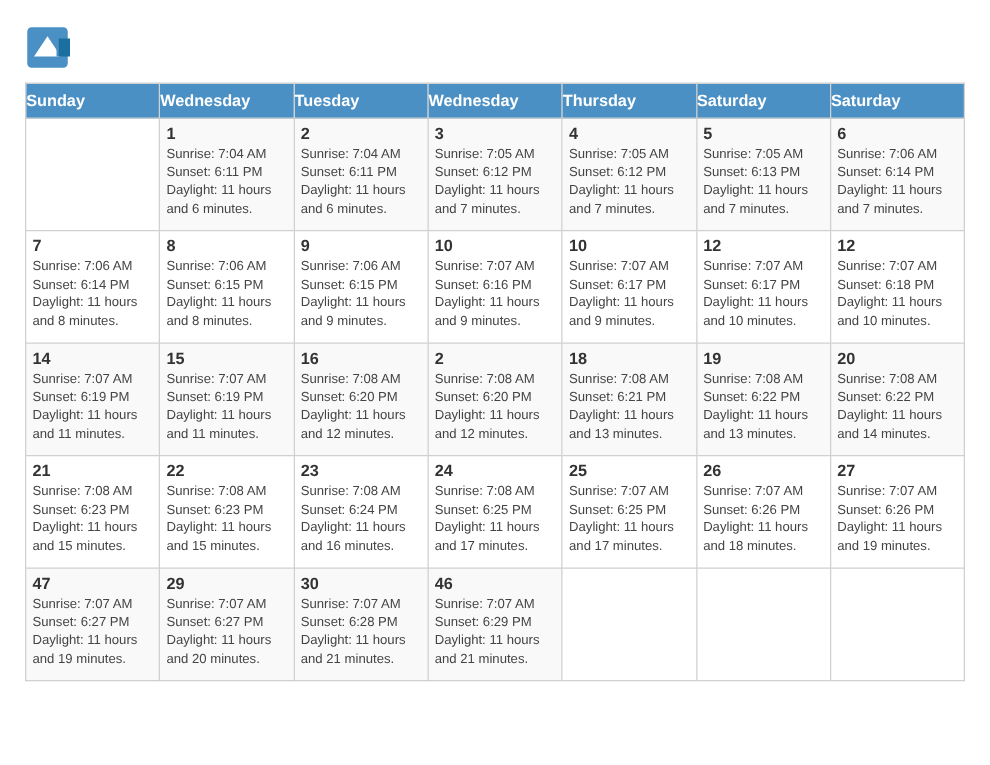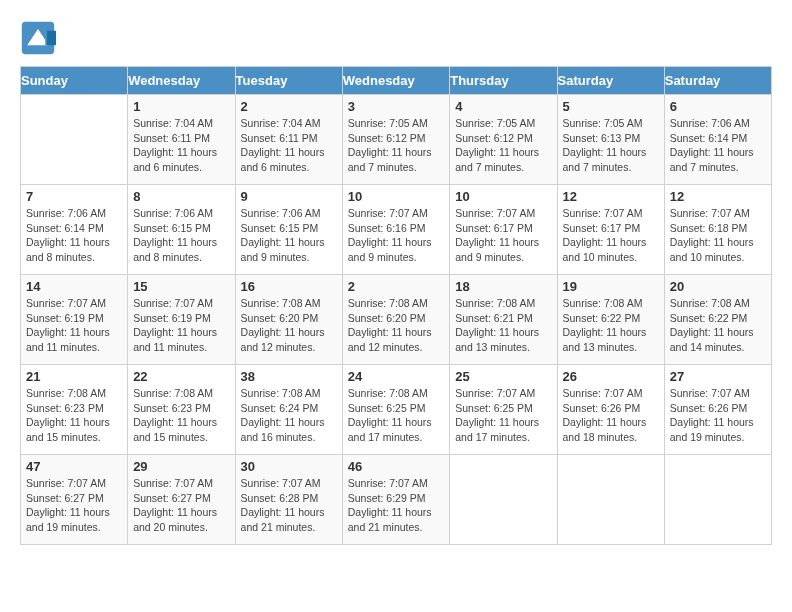--- a/index.html
+++ b/index.html
@@ -215,21 +215,21 @@
       <tr>
         <td>
           <span class="day-num">21</span>
           <div class="day-detail">Sunrise: 7:08 AM<br>Sunset: 6:23 PM<br>Daylight: 11 hours<br>and 15 minutes.</div>
         </td>
         <td>
           <span class="day-num">22</span>
           <div class="day-detail">Sunrise: 7:08 AM<br>Sunset: 6:23 PM<br>Daylight: 11 hours<br>and 15 minutes.</div>
         </td>
         <td>
-          <span class="day-num">38</span>
+          <span class="day-num">23</span>
           <div class="day-detail">Sunrise: 7:08 AM<br>Sunset: 6:24 PM<br>Daylight: 11 hours<br>and 16 minutes.</div>
         </td>
         <td>
           <span class="day-num">24</span>
           <div class="day-detail">Sunrise: 7:08 AM<br>Sunset: 6:25 PM<br>Daylight: 11 hours<br>and 17 minutes.</div>
         </td>
         <td>
           <span class="day-num">25</span>
           <div class="day-detail">Sunrise: 7:07 AM<br>Sunset: 6:25 PM<br>Daylight: 11 hours<br>and 17 minutes.</div>
         </td>

